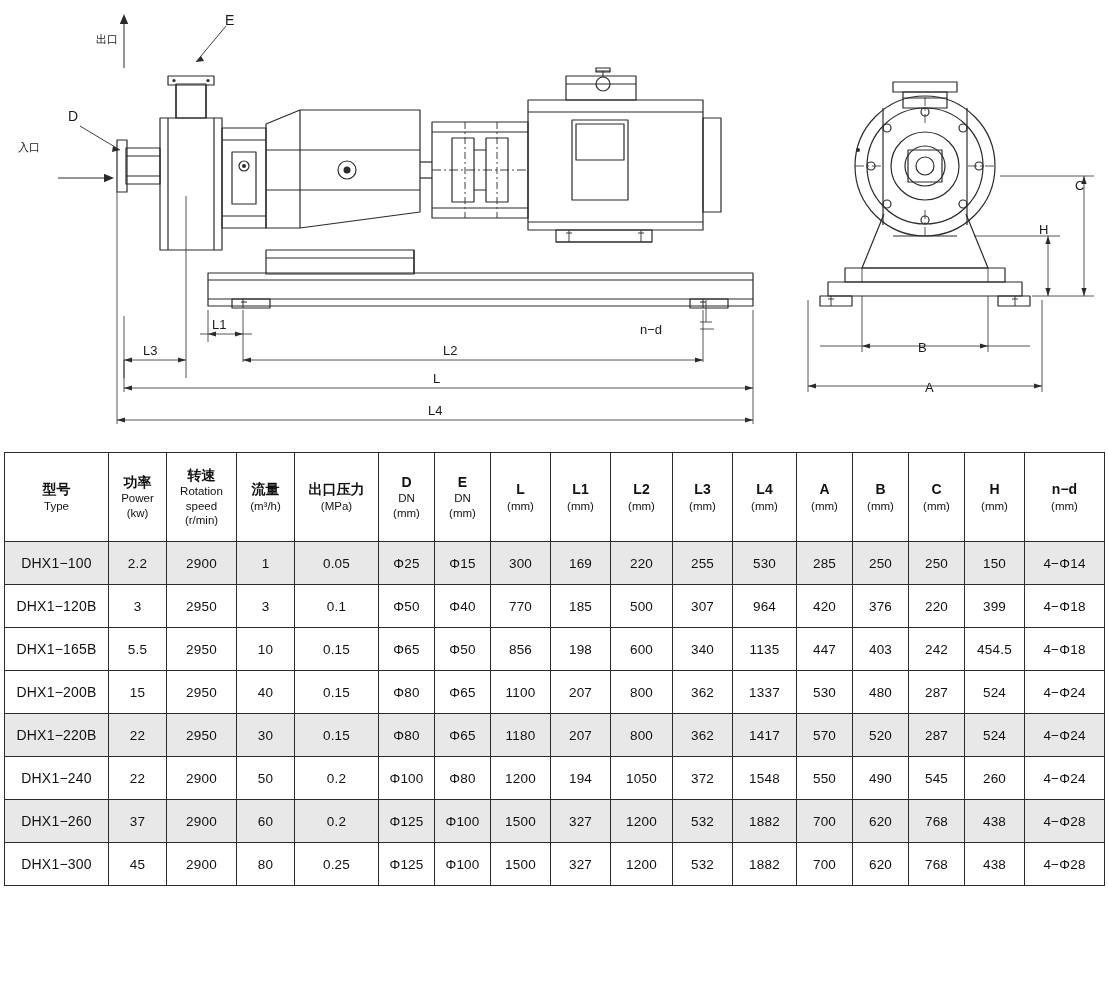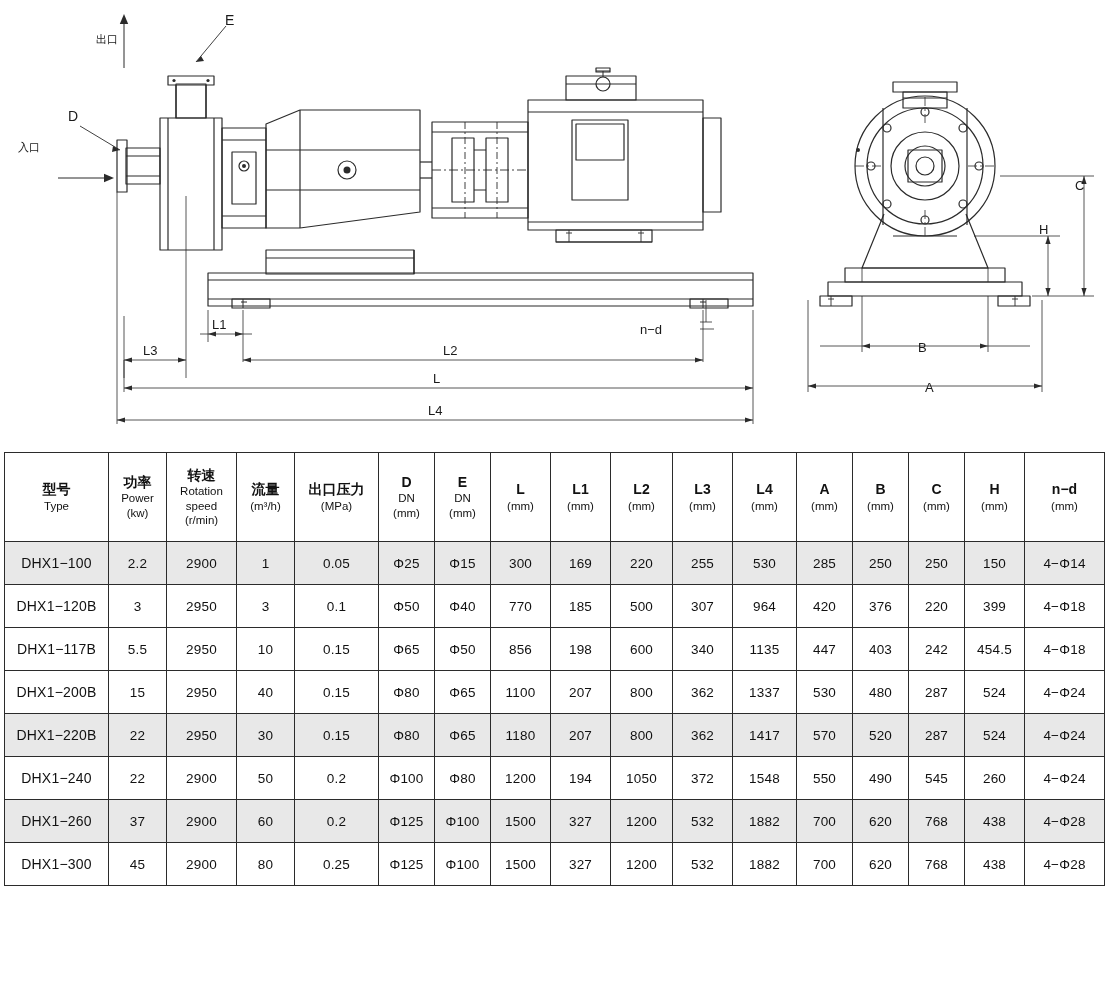--- a/index.html
+++ b/index.html
@@ -434,21 +434,21 @@
             <td>500</td>
             <td>307</td>
             <td>964</td>
             <td>420</td>
             <td>376</td>
             <td>220</td>
             <td>399</td>
             <td>4−Φ18</td>
           </tr>
           <tr>
-            <td class="model">DHX1−117B</td>
+            <td class="model">DHX1−165B</td>
             <td>5.5</td>
             <td>2950</td>
             <td>10</td>
             <td>0.15</td>
             <td>Φ65</td>
             <td>Φ50</td>
             <td>856</td>
             <td>198</td>
             <td>600</td>
             <td>340</td>

